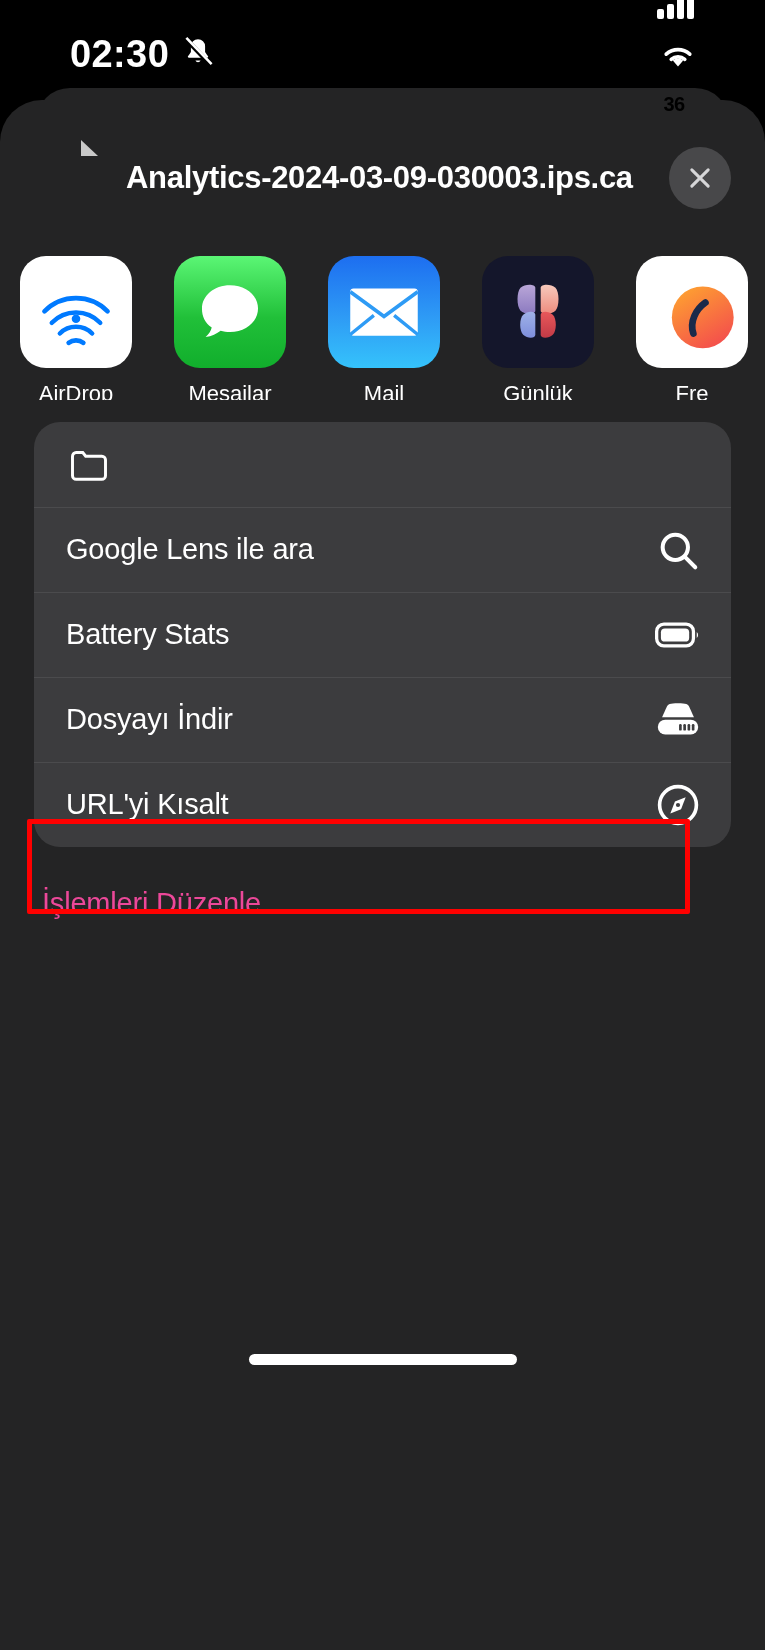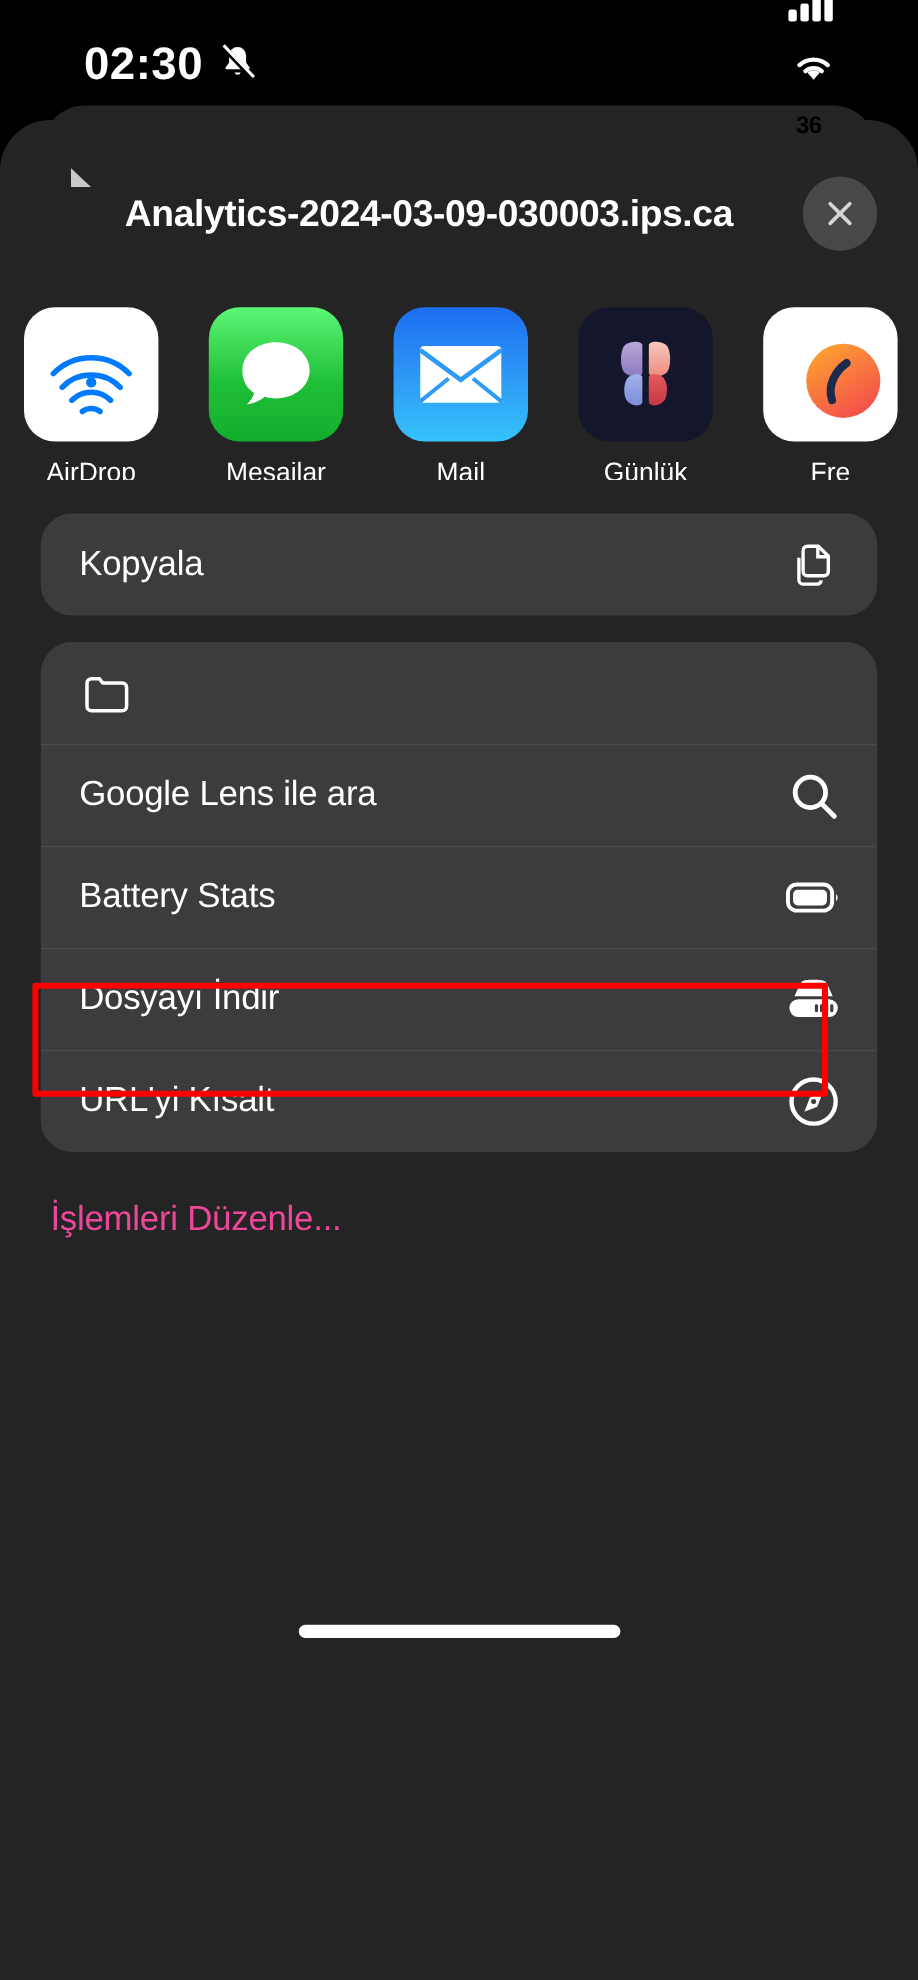--- a/index.html
+++ b/index.html
@@ -43,21 +43,21 @@
     background:#242425; border-radius:42px 42px 0 0;
   }
   .sheet-backdrop {
     position:absolute; left:36px; top:88px; width:693px; height:40px;
     background:#242425; border-radius:34px 34px 0 0;
   }
 
   
   .file-header {
     position:relative; display:flex; align-items:center;
-    padding:36px 34px 0 16px; height:120px;
+    padding:36px 34px 0 38px; height:120px;
   }
   .doc-icon { width:60px; height:76px; position:relative; flex:none; margin-right:28px; }
   .doc-icon .page {
     width:60px; height:76px; background:#fff; border-radius:3px;
     clip-path:polygon(0 0, 72% 0, 100% 20%, 100% 100%, 0 100%);
   }
   .doc-icon .fold {
     position:absolute; right:0; top:0; width:17px; height:16px;
     background:#c9c9c9; clip-path:polygon(0 0, 100% 100%, 0 100%);
   }
@@ -264,32 +264,20 @@
             </defs>
             <circle cx="40" cy="36" r="23" fill="url(#ff)"></circle>
             <path d="M33 48c-3-9 2-18 9-23" fill="none" stroke="#1B2A4A" stroke-width="5" stroke-linecap="round"></path>
           </svg>
         </div>
         <div class="app-label">Fre</div>
       </div>
 
     </div>
 
-    <div class="group">
-      <div class="row">
-        <span class="row-label">Kopyala</span>
-        <span class="row-icon">
-          <svg width="42" height="42" viewBox="0 0 24 24" fill="none" stroke="#fff" stroke-width="1.6">
-            <path d="M9 3h5.2L19 7.6V15a2 2 0 0 1-2 2H9a2 2 0 0 1-2-2V5a2 2 0 0 1 2-2z"></path>
-            <path d="M14 3v5h5"></path>
-            <path d="M15.6 19.2A2 2 0 0 1 13.7 21H7a2 2 0 0 1-2-2V8.4"></path>
-          </svg>
-        </span>
-      </div>
-    </div>
 
     <div class="group second">
 
 
       <div class="row">
         <span class="row-icon">
           <svg width="44" height="44" viewBox="0 0 24 24" fill="none" stroke="#fff" stroke-width="1.6">
             <path d="M3 7.2a2 2 0 0 1 2-2h3.6l1.6 2h8.8a2 2 0 0 1 2 2v8.6a2 2 0 0 1-2 2H5a2 2 0 0 1-2-2z"></path>
           </svg>
         </span>

